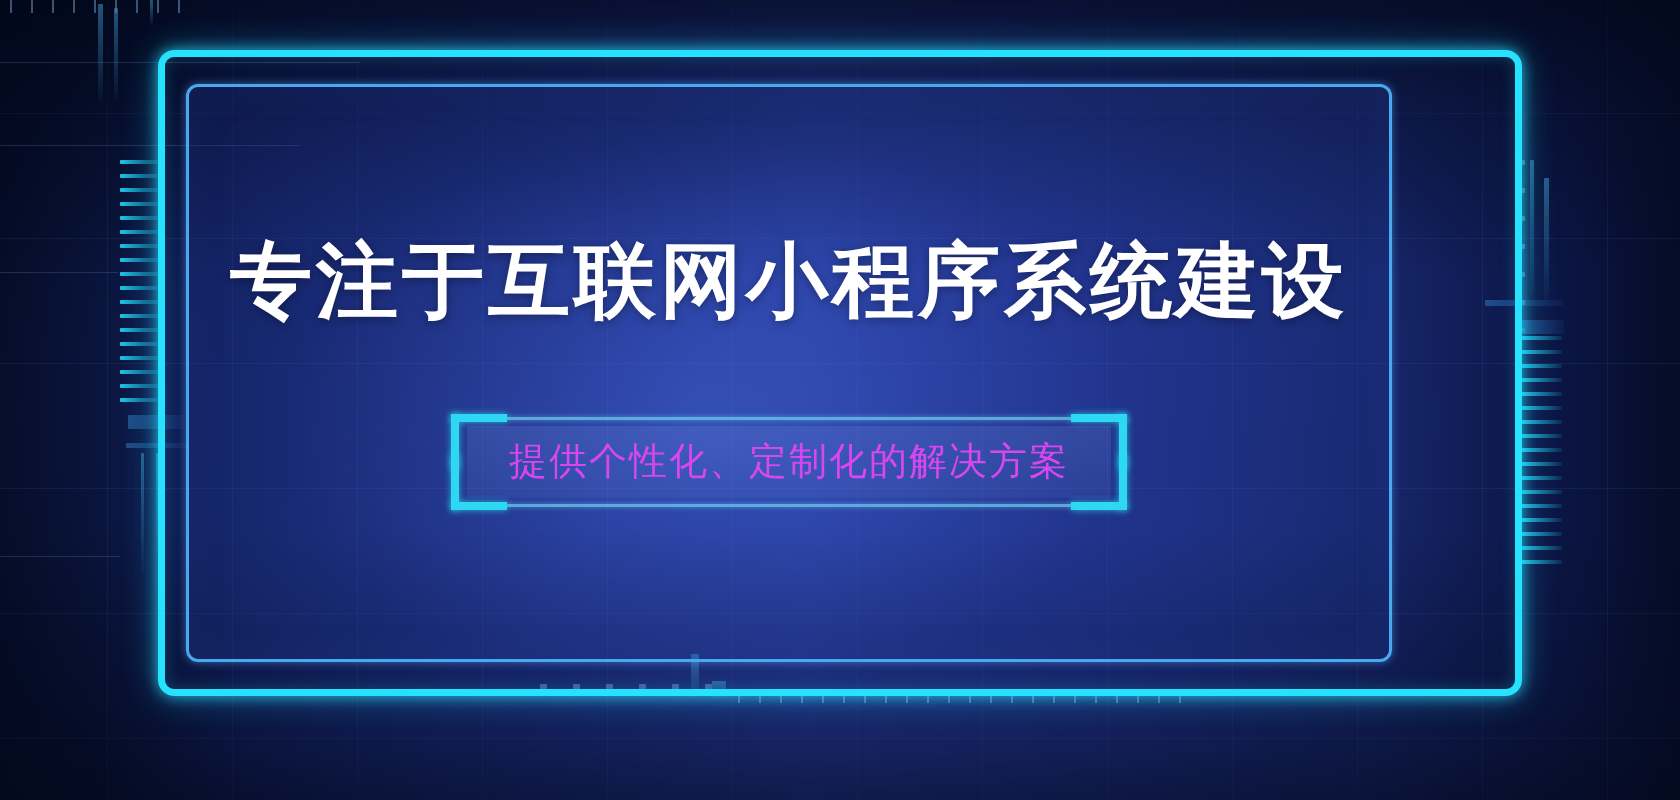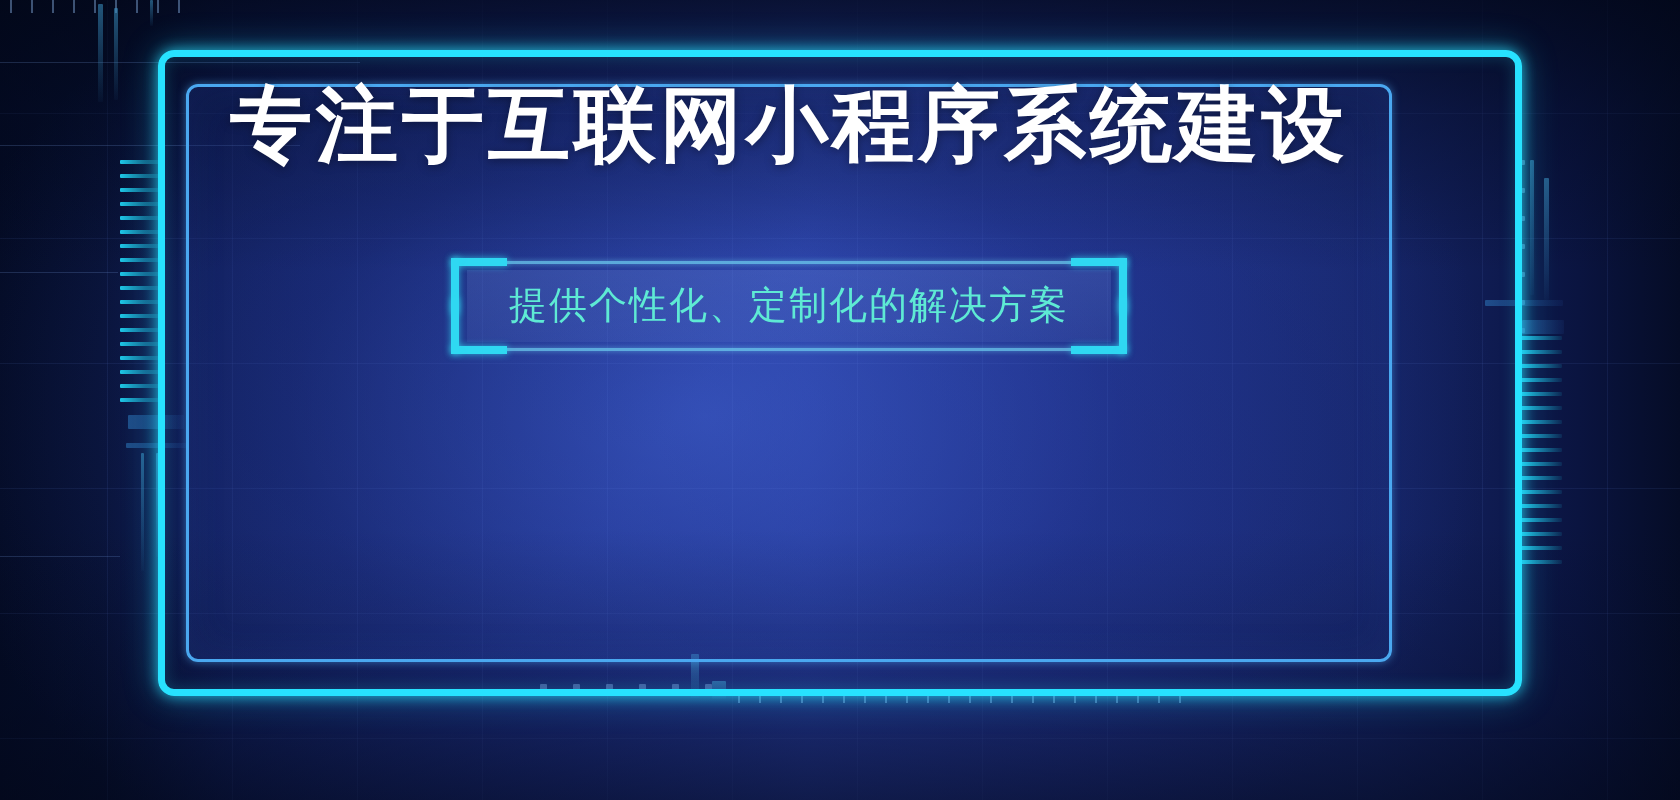--- a/index.html
+++ b/index.html
@@ -152,20 +152,21 @@
   
   .content {
     position: absolute;
     left: 186px;
     top: 84px;
     width: 1206px;
     height: 578px;
     display: flex;
     flex-direction: column;
     align-items: center;
+    justify-content: center;
   }
 
   .headline {
     font-size: 82px;
     font-weight: bold;
     color: #ffffff;
     letter-spacing: 4px;
     line-height: 1;
     margin: 0 0 96px 0;
     text-shadow: 0 2px 10px rgba(0,0,0,0.35);
@@ -178,21 +179,21 @@
     box-sizing: border-box;
   }
   .subwrap .plate {
     position: absolute;
     left: 12px; right: 12px; top: 8px; bottom: 8px;
     background: linear-gradient(180deg, rgba(120,150,225,0.20), rgba(110,140,215,0.12));
   }
   .subtitle {
     position: relative;
     font-size: 38px;
-    color: #5eead4;
+    color: #d946ef;
     letter-spacing: 2px;
     line-height: 1.15;
     white-space: nowrap;
   }
 
   
   .cnr {
     position: absolute;
     width: 56px;
     height: 56px;

